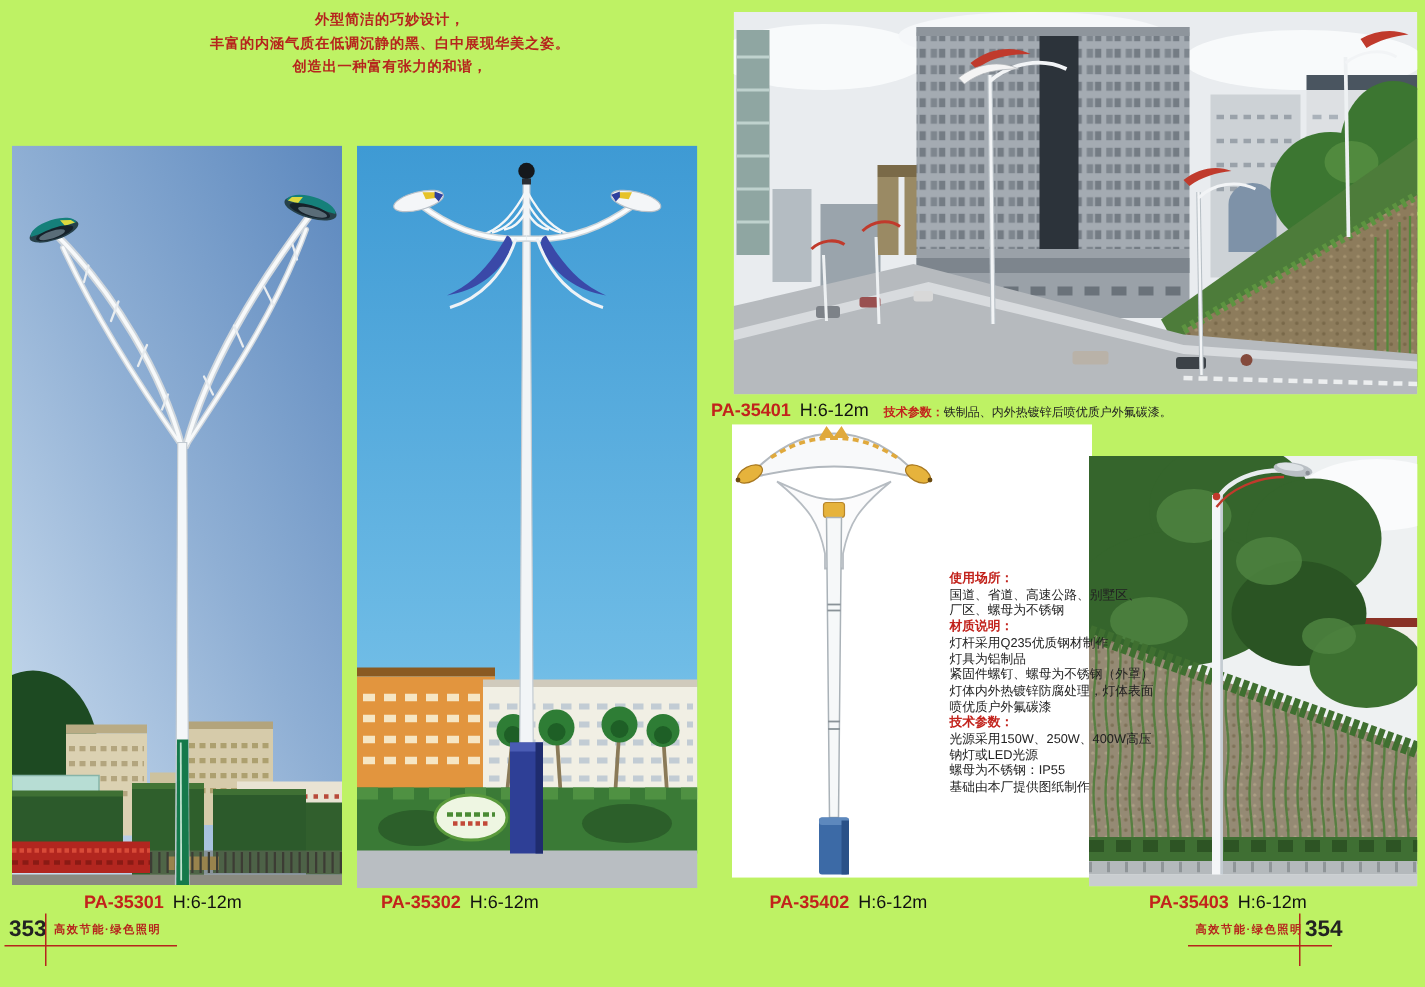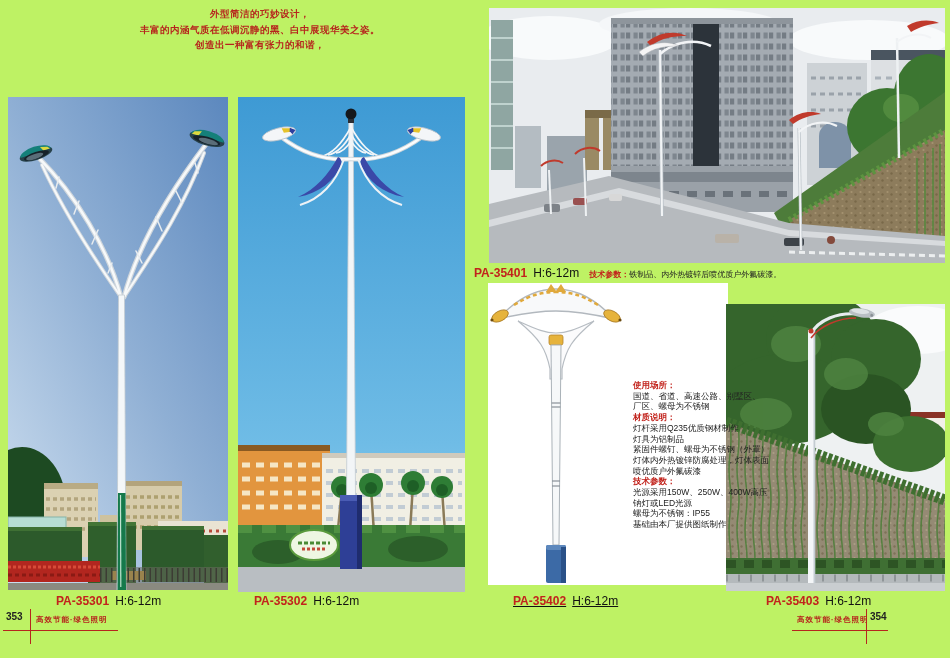--- a/index.html
+++ b/index.html
@@ -12,29 +12,29 @@
   .photo{position:absolute;overflow:hidden;}
   #photo1{left:8px;top:97px;width:220px;height:493px;}
   #photo2{left:238px;top:97px;width:227px;height:495px;}
   #photo3{left:489px;top:8px;width:456px;height:255px;}
   #photo4{left:488px;top:283px;width:240px;height:302px;background:#fff;}
   #photo5{left:726px;top:304px;width:219px;height:287px;}
   
   .caption{position:absolute;font-size:12px;color:#111;white-space:nowrap;}
   .caption .model{color:#c2231c;font-weight:bold;margin-right:6px;}
   #cap1{left:8px;top:594px;margin-left:48px;} #cap2{left:238px;top:594px;padding-left:16px;}
-  #cap3{left:474px;top:266px;} #cap4{left:513px;top:594px;text-decoration:underline;} #cap5{left:726px;top:594px;margin-left:40px;}
+  #cap3{left:474px;top:266px;} #cap4{left:513px;top:594px;} #cap5{left:726px;top:594px;margin-left:40px;}
   .caption .tech-label{color:#c2231c;font-weight:bold;font-size:8px;margin-left:10px;}
   .caption .tech-note{font-size:8px;color:#222;}
   
   .specs{position:absolute;left:586px;top:380px;width:150px;font-size:8.5px;
          line-height:10.7px;color:#222;white-space:nowrap;margin-left:47px;}
   .specs .stitle{color:#c2231c;font-weight:bold;}
   
-  .f-num{position:absolute;font-size:10px;font-weight:bold;color:#222;}
+  .f-num{position:absolute;font-size:15px;font-weight:bold;color:#222;}
   .f-slogan{position:absolute;font-size:7.5px;font-weight:bold;color:#b6251d;letter-spacing:1px;}
   .f-vline{position:absolute;width:1px;height:35px;background:#b6251d;}
   .f-hline{position:absolute;height:1px;background:#b6251d;}
   #fl-num{left:6px;top:611px;} #fl-slogan{left:36px;top:615px;}
   #fl-vline{left:30px;top:609px;} #fl-hline{left:3px;top:630px;width:115px;}
   #fr-num{left:870px;top:611px;} #fr-slogan{left:797px;top:615px;}
   #fr-vline{left:866px;top:609px;} #fr-hline{left:792px;top:630px;width:96px;}
 </style>
 </head>
 <body>

